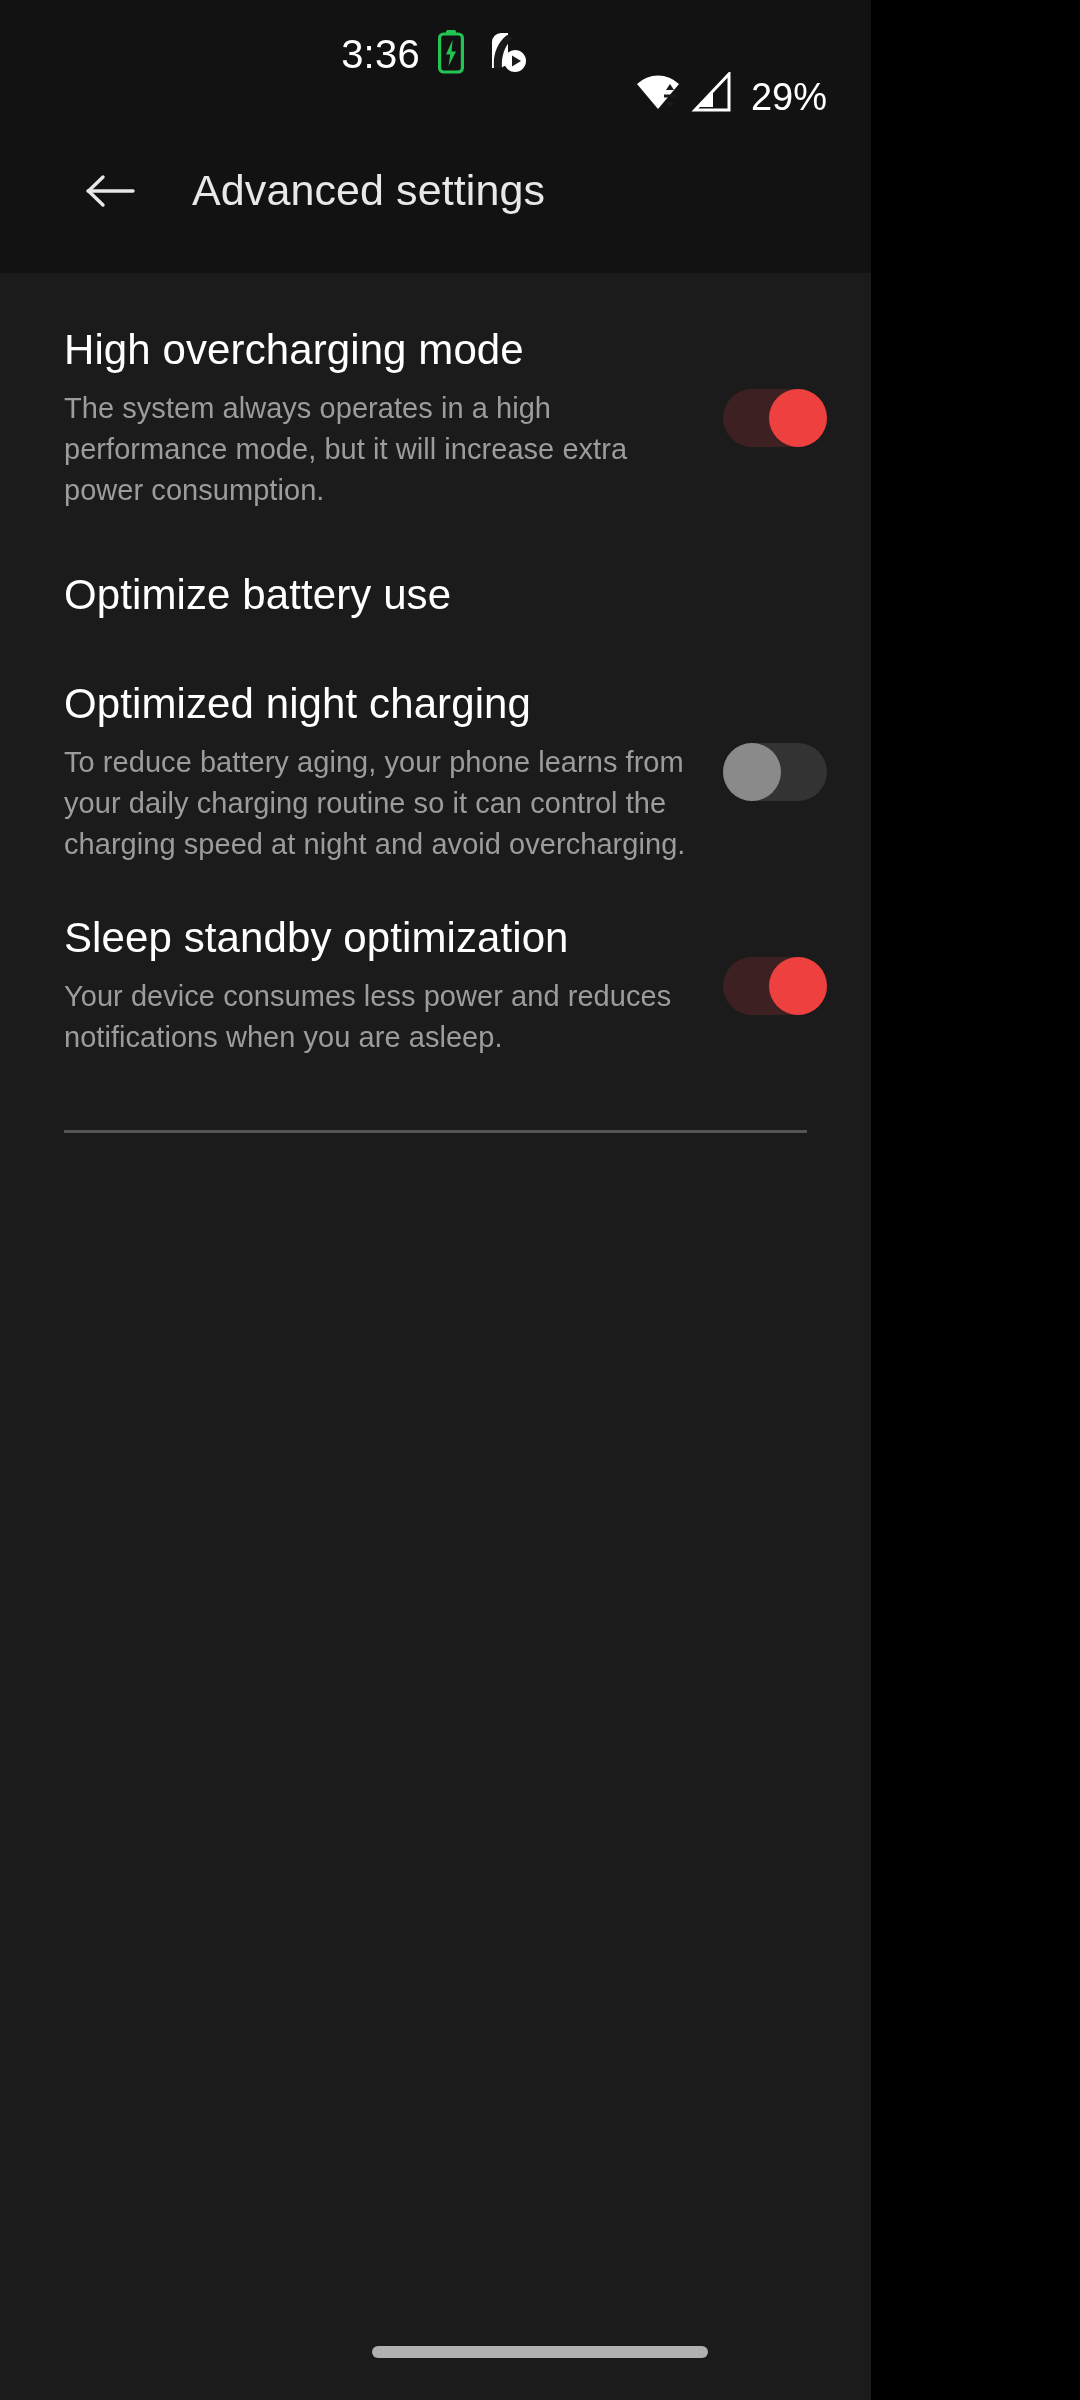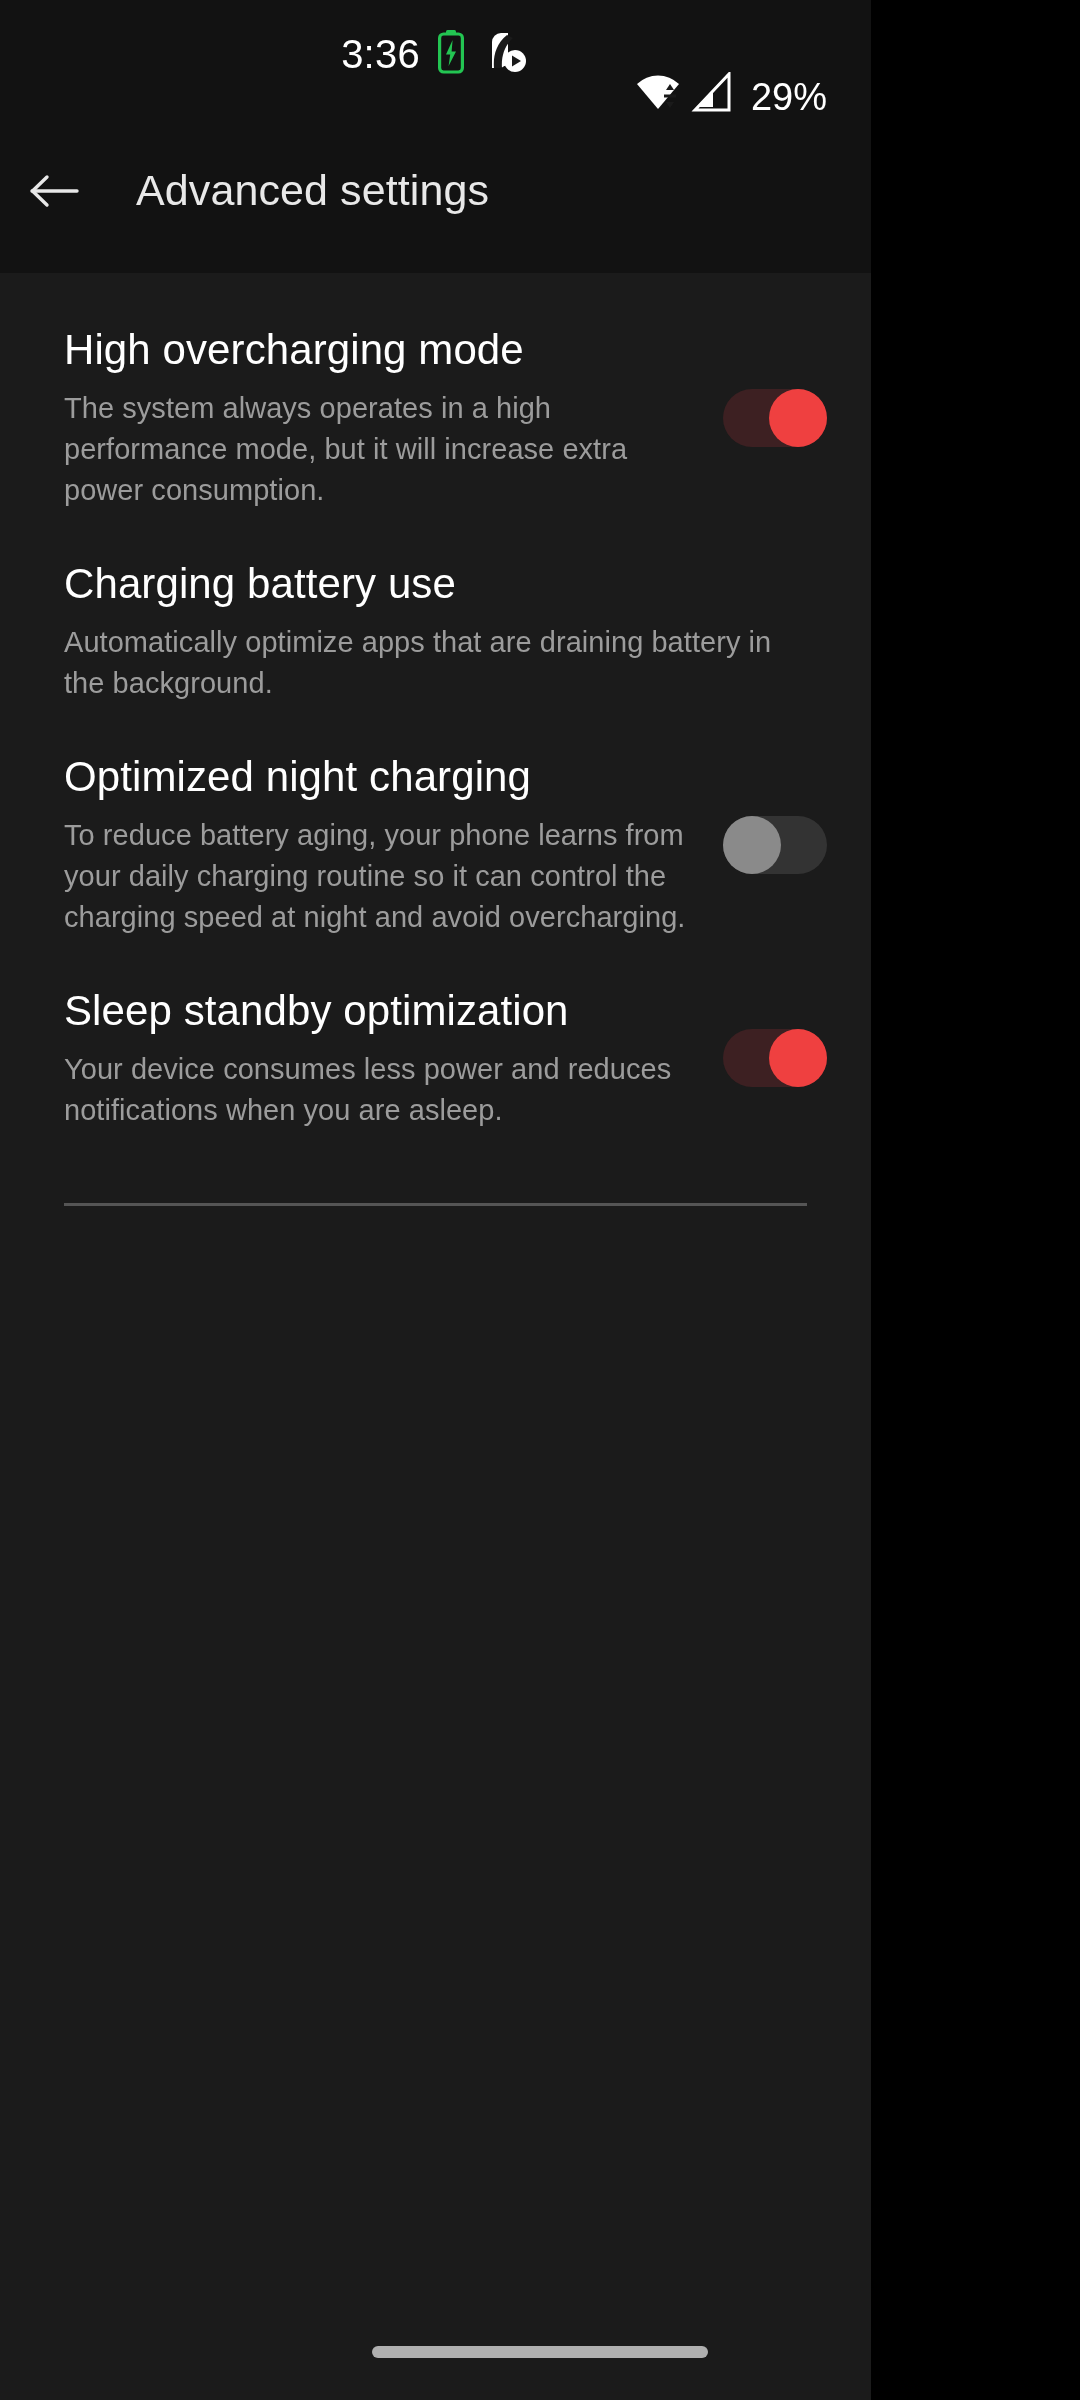--- a/index.html
+++ b/index.html
@@ -58,21 +58,21 @@
     margin-left: 8px;
   }
   .ico { display: block; }
 
   
   .app-bar {
     height: 165px;
     background: #121212;
     display: flex;
     align-items: center;
-    padding-left: 26px;
+    padding-left: 82px;
     box-sizing: border-box;
   }
   .back-btn {
     width: 56px;
     height: 56px;
     display: flex;
     align-items: center;
     justify-content: center;
     cursor: pointer;
   }
@@ -238,22 +238,21 @@
       </div>
       <div class="pref-control">
         <div class="switch on">
           <div class="knob"></div>
         </div>
       </div>
     </div>
 
     <div class="pref-row">
       <div class="pref-text">
-        <div class="pref-title">Charging battery use</div>
-        <div class="pref-summary">Automatically optimize apps that are draining battery in the background.</div>
+        <div class="pref-title">Optimize battery use</div>
       </div>
     </div>
 
     <div class="pref-row">
       <div class="pref-text">
         <div class="pref-title">Optimized night charging</div>
         <div class="pref-summary">To reduce battery aging, your phone learns from your daily charging routine so it can control the charging speed at night and avoid overcharging.</div>
       </div>
       <div class="pref-control">
         <div class="switch off">

